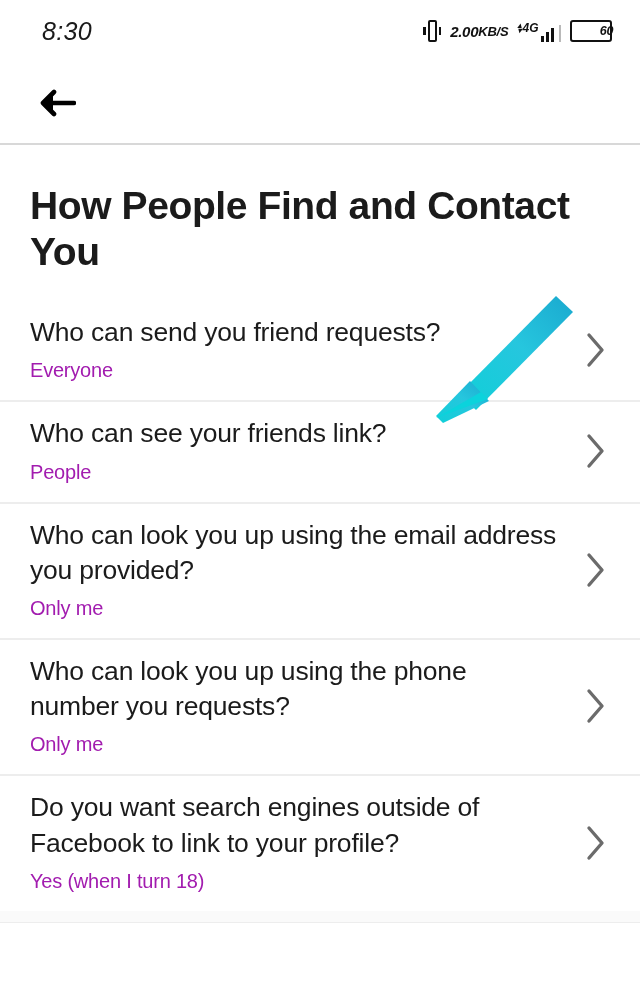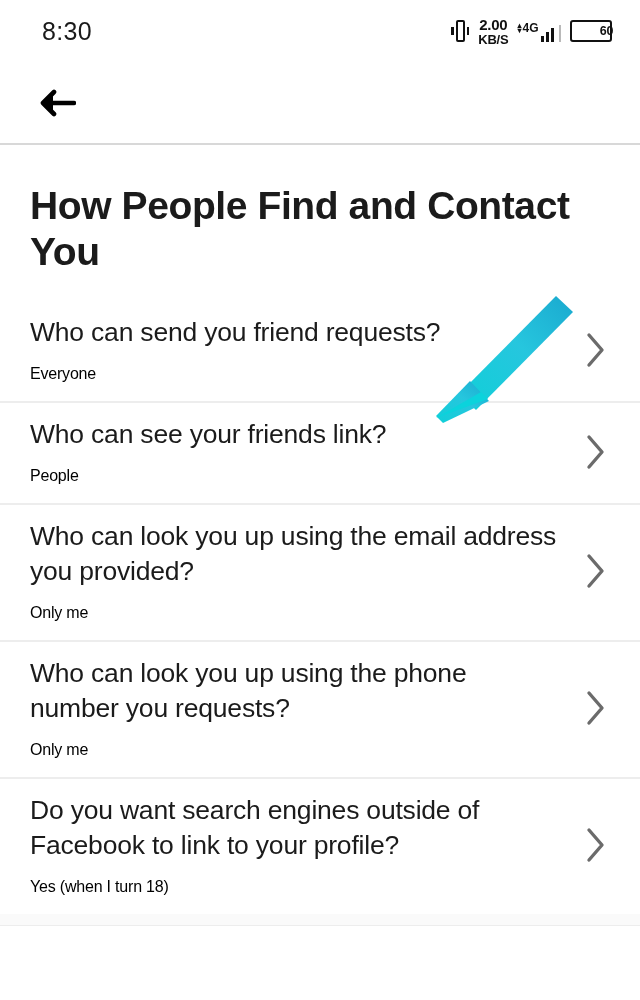--- a/index.html
+++ b/index.html
@@ -11,35 +11,36 @@
   }
   #phone { position:relative; width:640px; height:1000px; background:#fff; }
 
   
   .statusbar{
     position:relative;
     height:62px;
     display:flex; align-items:center; justify-content:space-between;
     padding:0 28px 0 42px;
     background:#fff;
+    font-style:italic;
   }
   .status-time{ font-size:25px; color:#1a1a1a; letter-spacing:.3px; }
   .status-right{ display:flex; align-items:center; gap:9px; }
 
   .ico-vibrate{ display:block; width:18px; height:24px; position:relative; }
   .ico-vibrate .body{
     position:absolute; left:5px; top:1px; width:9px; height:22px;
     border:2.5px solid #111; border-radius:2px;
   }
   .ico-vibrate .l, .ico-vibrate .r{
     position:absolute; top:8px; width:2.5px; height:8px; background:#111;
   }
   .ico-vibrate .l{ left:0; } .ico-vibrate .r{ right:0; }
 
-  .netspeed{ display:flex; flex-direction:column; align-items:center; line-height:1; }
+  .netspeed{ display:flex; flex-direction:row; align-items:center; line-height:1; }
   .netspeed .v{ font-size:15px; font-weight:bold; color:#111; letter-spacing:-.3px; }
   .netspeed .u{ font-size:13px; font-weight:bold; color:#111; letter-spacing:-.2px; margin-top:1px;}
 
   .signal-wrap{ display:flex; align-items:flex-end; gap:2px; }
   .gen{ display:flex; align-items:center; font-size:12px; font-weight:bold; color:#111; margin-bottom:7px;}
   .gen .updown{ display:flex; flex-direction:column; line-height:5px; font-size:8px; margin-right:1px;}
   .bars{ display:flex; align-items:flex-end; gap:1.5px; height:17px; }
   .bars i{ display:block; width:3.5px; background:#111; }
   .bars i:nth-child(1){ height:6px; }
   .bars i:nth-child(2){ height:10px; }
@@ -75,21 +76,21 @@
     display:flex; align-items:center; justify-content:space-between;
     padding:14px 22px 16px 30px;
     background:#fff; cursor:pointer;
   }
   .row-text{ flex:1; padding-right:14px; }
   .row-title{
     font-size:26.5px; font-weight:normal; color:#1b1b1b;
     line-height:1.33; letter-spacing:-.2px;
   }
   .row-value{
-    font-size:16px; color:#000000; line-height:1.35; margin-top:13px; letter-spacing:-.2px;
+    font-size:20px; color:#a21caf; line-height:1.35; margin-top:7px; letter-spacing:-.2px;
   }
   .chev{ flex:0 0 auto; width:44px; display:flex; align-items:center; justify-content:center; }
   .chev svg{ display:block; }
   .row-divider{ height:2px; background:#ededed; width:100%; }
   .footer-band{ height:12px; background:#fafafa; border-bottom:1.5px solid #ededed; }
 
   
   .annot{ position:absolute; left:0; top:0; width:640px; height:1000px; pointer-events:none; }
 </style>
 </head>

